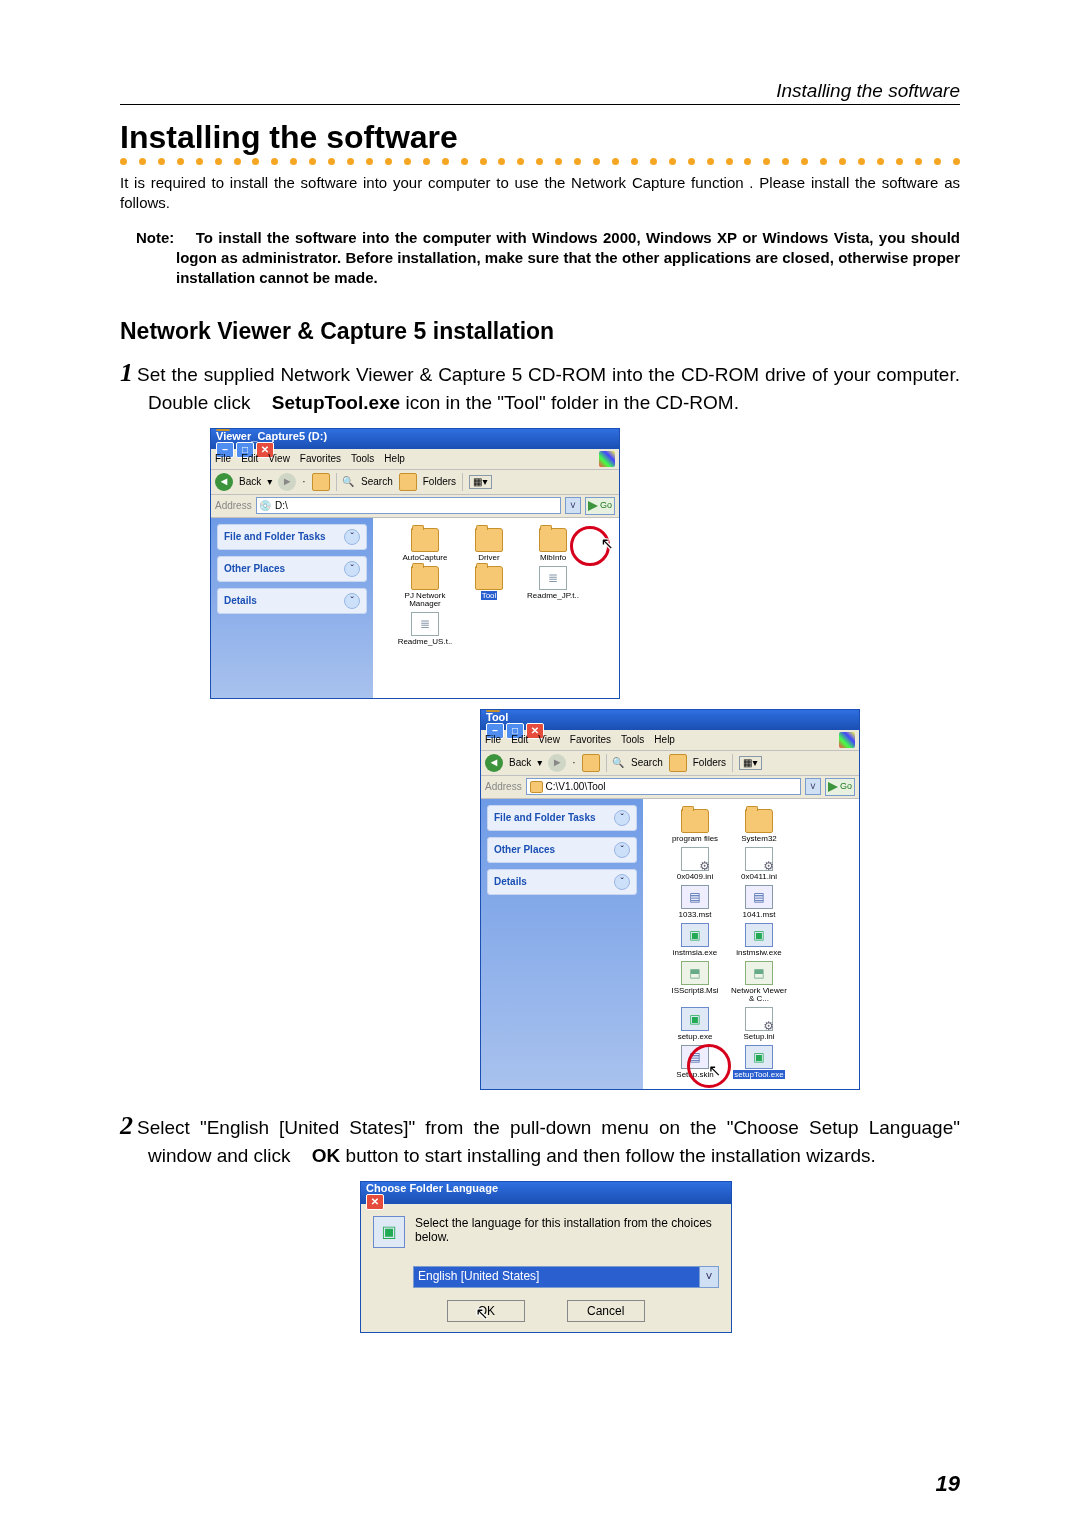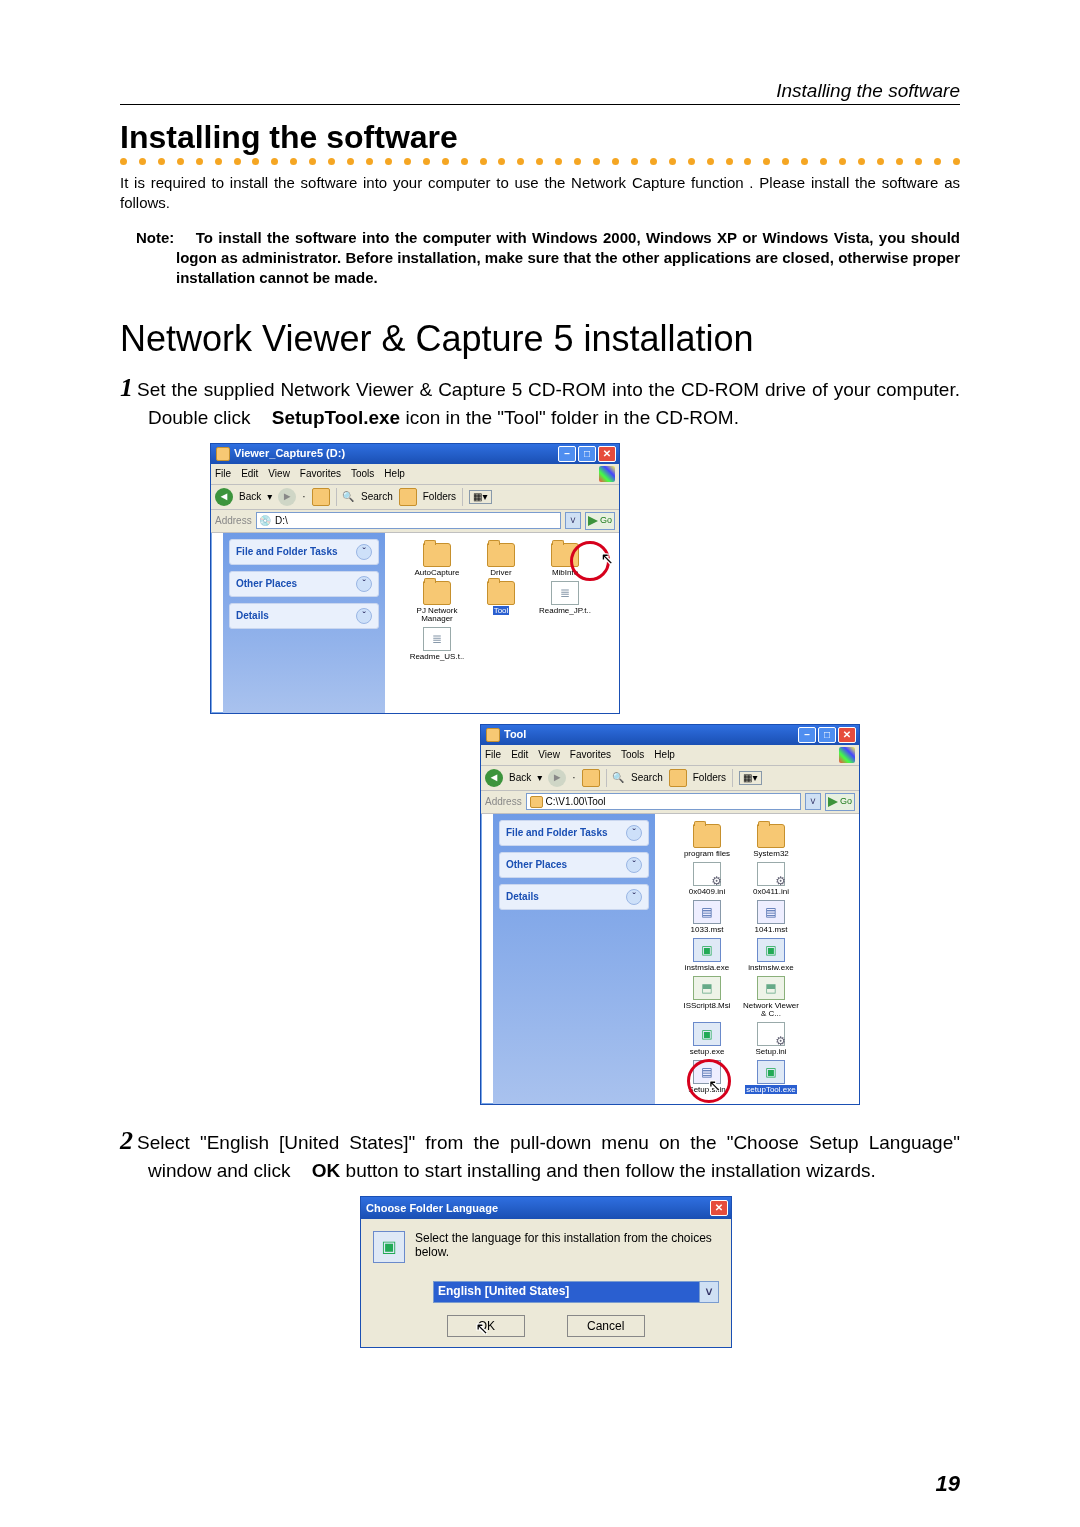--- a/index.html
+++ b/index.html
@@ -38,22 +38,22 @@
     margin-bottom: 8px;
   }
   .dotrule span { display:inline-block; width:7px; height:7px; background:#f5a623; border-radius:50%; }
   .body-text {
     font-size: 15px;
     line-height: 1.35;
     text-align: justify;
   }
   .note { font-weight: 700; margin-top: 14px; padding-left: 56px; text-indent:-56px;}
   h2 {
-    font-size: 36px;
-    font-weight: 400;
+    font-size: 23px;
+    font-weight: 700;
     margin: 30px 0 10px 0;
   }
   .step {
     font-size: 19px;
     line-height: 1.35;
     text-align: justify;
     padding-left: 28px;
   }
   .step .num {
     font-family: Georgia, serif;
@@ -70,24 +70,25 @@
     border: 1px solid #1a4fb3;
     background: #fff;
     font-size: 10px;
     line-height: 1;
     box-shadow: 0 0 0 1px #7aa7e8 inset;
   }
   .titlebar {
     background: linear-gradient(#2f6fe0, #1a4fb3);
     color: #fff;
     display: flex;
-    align-items: center;
+    align-items: flex-start;
     height: 20px;
     padding: 0 3px 0 5px;
     font-weight: 700;
+    flex-direction: column;
   }
   .titlebar .t { flex:1; font-size:11px; }
   .winbtns { display:flex; gap:2px; }
   .wbtn { width:16px; height:14px; border:1px solid #fff; border-radius:2px; display:flex; align-items:center; justify-content:center; font-size:10px; }
   .wbtn.min{ background:#4f8ef0; }
   .wbtn.max{ background:#4f8ef0; }
   .wbtn.close{ background:#e64c3c; }
   .menubar {
     background:#ece9d8; border-bottom:1px solid #c0c0c0;
     padding:2px 4px; display:flex; gap:10px; color:#000;
@@ -108,21 +109,21 @@
     padding:2px 4px; display:flex; align-items:center; gap:4px; font-size:10px;
   }
   .addrlabel{ color:#888;}
   .addrfield{ flex:1; background:#fff; border:1px solid #7a9ccf; height:15px; display:flex; align-items:center; padding:0 3px; color:#000; }
   .gobtn{ width:28px; height:16px; border:1px solid #7a9ccf; background:#e8f0e0; display:flex; align-items:center; justify-content:center; color:#1b7a1b; font-size:9px; gap:2px;}
   .gobtn::before{content:""; width:10px; height:10px; background:#3c943c; clip-path:polygon(0 0,100% 50%,0 100%); display:inline-block;}
   .dd{ width:14px; height:15px; border:1px solid #7a9ccf; background:#cfe0f4; display:flex; align-items:center; justify-content:center; color:#336;}
   .expbody{ display:flex; min-height:180px; }
   .sidepane{
     width:150px; background:linear-gradient(#6f9be6,#a9c2ee);
-    padding:6px; display:flex; flex-direction:column; gap:6px;margin-left:12px;
+    padding:6px; display:flex; flex-direction:column; gap:6px;
   }
   .task{
     background:#e9f0fc; border:1px solid #c9d6ef; border-radius:3px;
     padding:4px 6px; color:#1a4fb3; font-size:10px; font-weight:700;
     display:flex; align-items:center; justify-content:space-between;
   }
   .task .chev{ width:14px; height:14px; border-radius:50%; background:#cde0f9; border:1px solid #9ab6e4; display:flex; align-items:center; justify-content:center; color:#336; font-size:9px;}
   .files{
     flex:1; background:#fff; padding:10px 24px;
     display:flex; flex-wrap:wrap; align-content:flex-start; gap:4px 8px;
@@ -148,21 +149,21 @@
   .cursor{ position:absolute; font-size:16px; color:#000; text-shadow: -1px -1px 0 #fff,1px -1px 0 #fff,-1px 1px 0 #fff,1px 1px 0 #fff;}
 
   
   .langdlg{
     width:370px; border:1px solid #1a4fb3; background:#ece9d8; font-size:12px;
   }
   .langdlg .titlebar{ height:22px; font-size:12px;}
   .langbody{ padding:12px 12px 10px 12px; color:#000; }
   .langrow{ display:flex; gap:10px; align-items:flex-start;}
   .dlgicn{ width:30px; height:30px; background:#dfe9f6; border:1px solid #6a8acb; display:flex; align-items:center; justify-content:center; font-size:16px; color:#2a5;}
-  .combo{ margin:18px 0 12px 60px; height:20px; border:1px solid #7a9ccf; display:flex;font-weight:bold;}
+  .combo{ margin:18px 0 12px 40px; height:20px; border:1px solid #7a9ccf; display:flex;}
   .combo .val{ flex:1; background:#2a5fd0; color:#fff; padding:2px 4px; font-size:12px;}
   .combo .arrow{ width:18px; background:#cfe0f4; border-left:1px solid #7a9ccf; display:flex; align-items:center; justify-content:center; color:#336;}
   .dlgbtns{ display:flex; justify-content:center; gap:14px;}
   .dlgbtn{ width:78px; height:22px; border:1px solid #888; background:#ece9d8; font-size:12px;}
 
   .pagenum{
     position:absolute; right:120px; bottom:30px; font-size:22px; font-style:italic; font-weight:700;
   }
   .w1{ position:relative; width:410px; margin:12px 0 10px 90px;}
   .w2{ position:relative; width:380px; margin-left:360px; margin-top:10px;}

